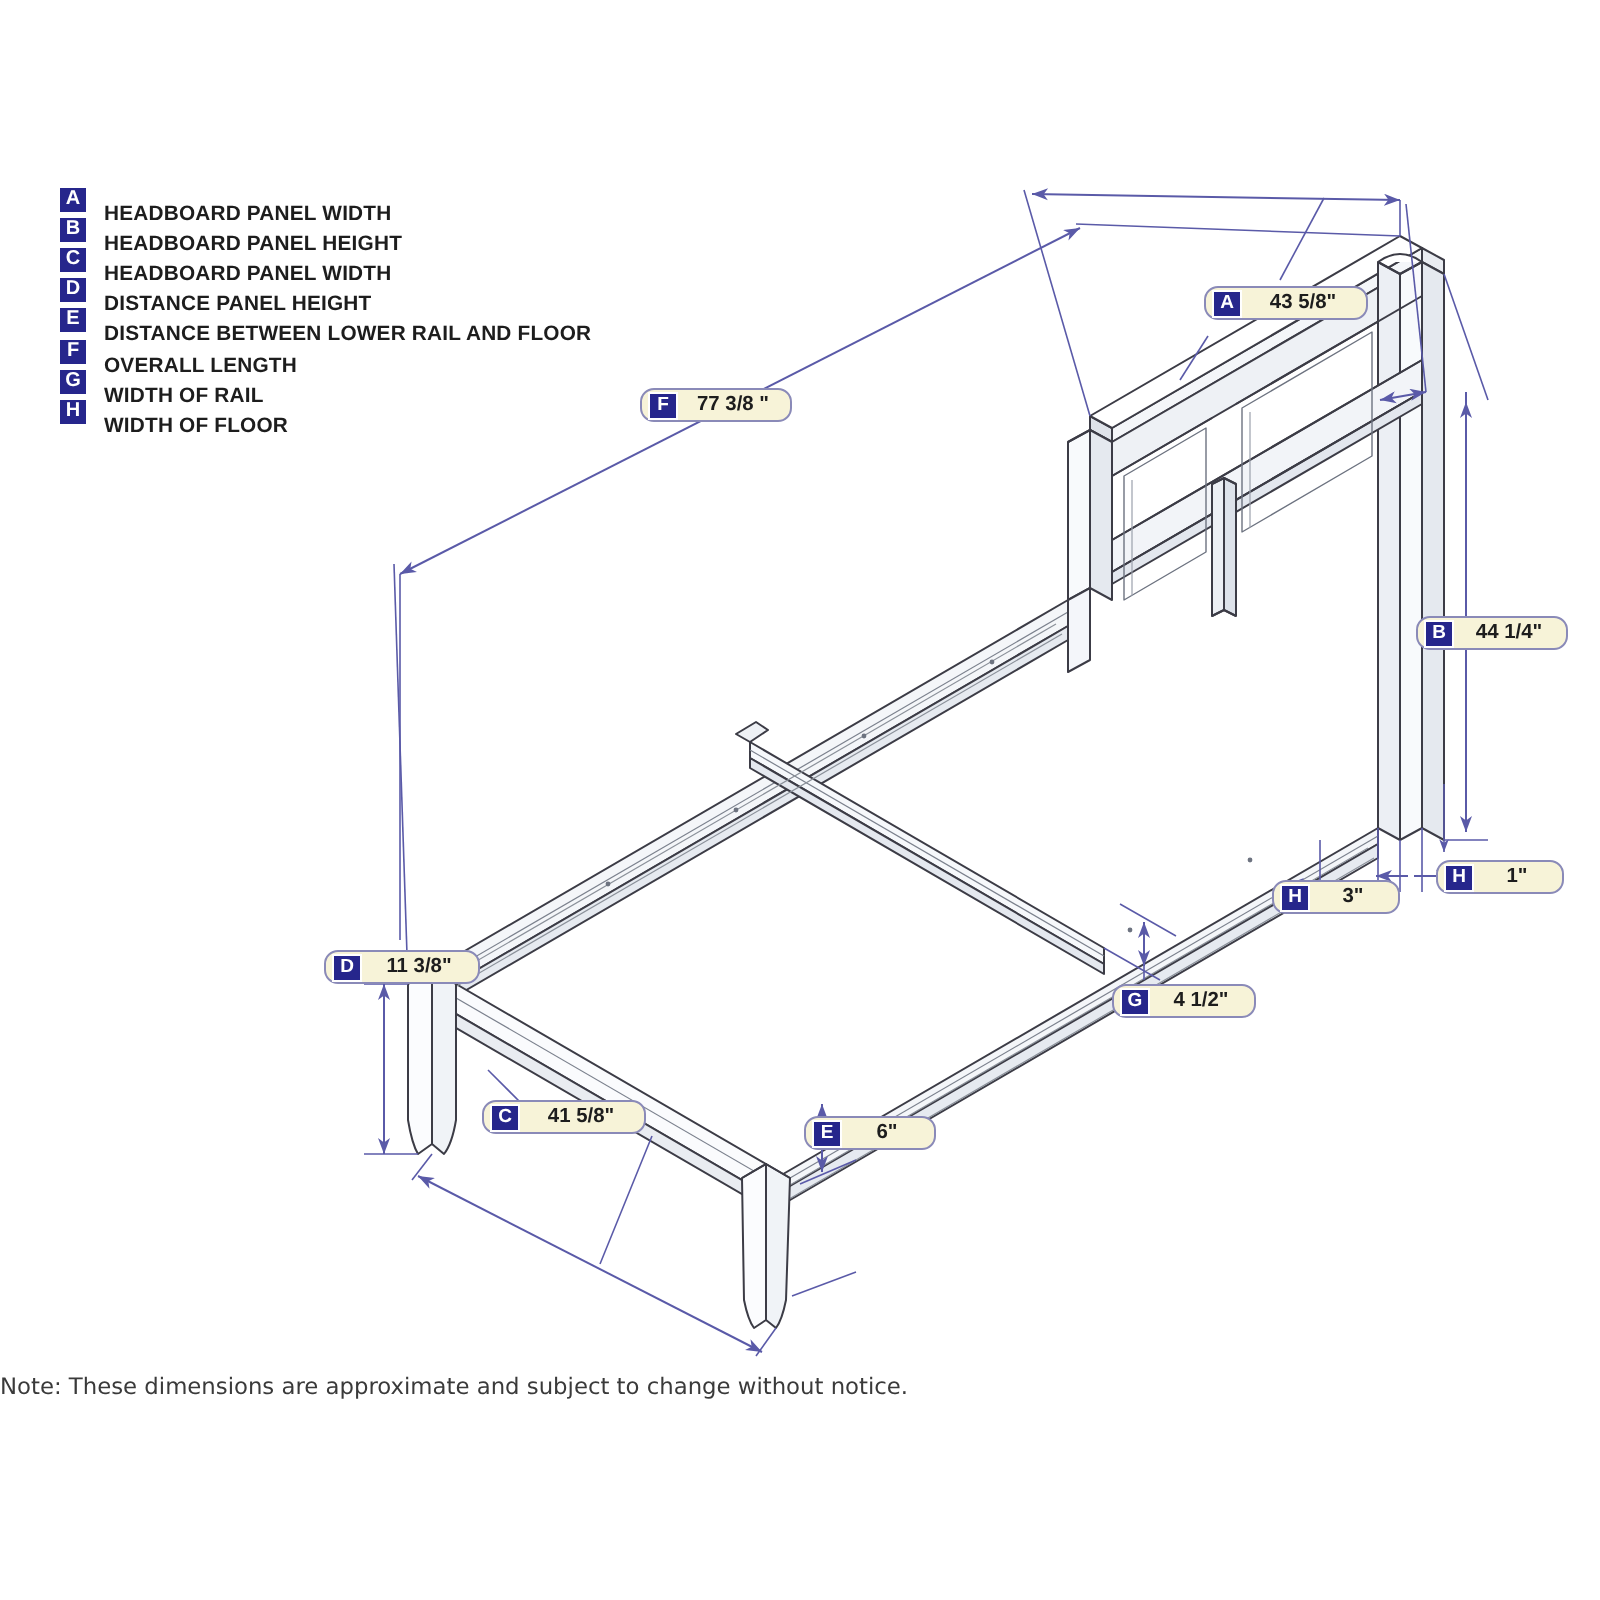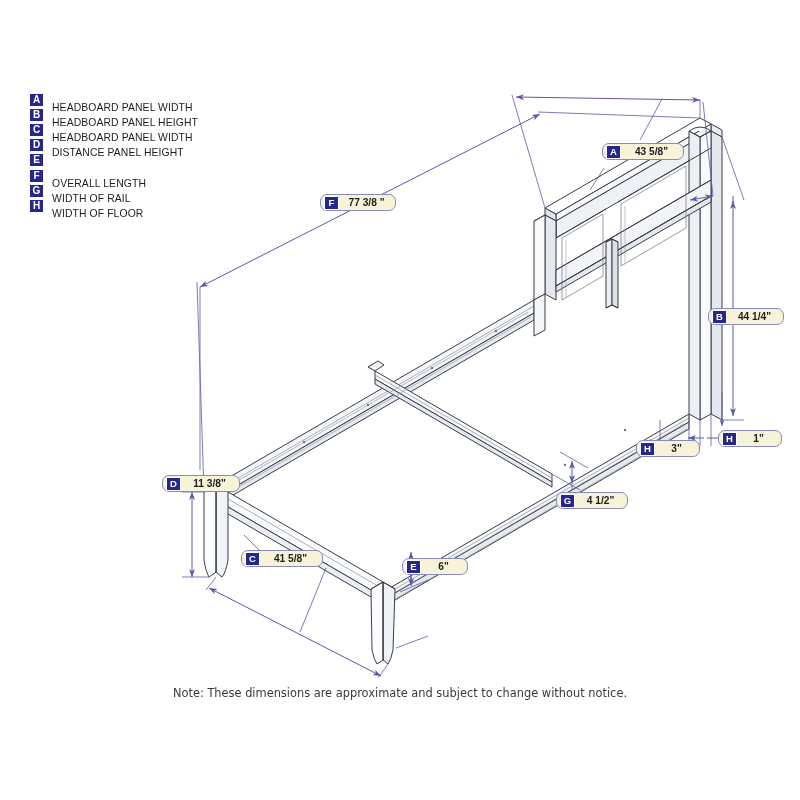--- a/index.html
+++ b/index.html
@@ -35,21 +35,21 @@
     font-size: 10px;
     font-weight: bold;
     line-height: 12px;
     text-align: center;
     flex: 0 0 auto;
     font-family: "Liberation Sans", sans-serif;
   }
   .legend-text {
     margin-left: 9px;
     font-size: 10.4px;
-    font-weight: normal;
+    font-weight: bold;
     color: #1d1d1d;
     letter-spacing: 0.1px;
     white-space: nowrap;
     margin-top: 15px;
   }
 
   
   .callout {
     position: absolute;
     display: flex;
@@ -84,21 +84,21 @@
     padding: 0 4px;
     white-space: nowrap;
   }
 
   
   #note {
     position: absolute;
     left: 0;
     right: 0;
     top: 686px;
-    text-align: center;
+    text-align: left;
     font-size: 11.4px;
     color: #3a3a3a;
     font-family: "DejaVu Sans", sans-serif;
     font-weight: 400;
   }
 
   #drawing {
     position: absolute;
     left: 0;
     top: 0;
@@ -318,20 +318,21 @@
   <div class="legend-row">
     <span class="legend-badge">C</span>
     <span class="legend-text">HEADBOARD PANEL WIDTH</span>
   </div>
   <div class="legend-row">
     <span class="legend-badge">D</span>
     <span class="legend-text">DISTANCE PANEL HEIGHT</span>
   </div>
   <div class="legend-row">
     <span class="legend-badge">E</span>
+    <span class="legend-text">DISTANCE BETWEEN LOWER RAIL AND FLOOR</span>
   </div>
   <div class="legend-row">
     <span class="legend-badge">F</span>
     <span class="legend-text">OVERALL LENGTH</span>
   </div>
   <div class="legend-row">
     <span class="legend-badge">G</span>
     <span class="legend-text">WIDTH OF RAIL</span>
   </div>
   <div class="legend-row">

